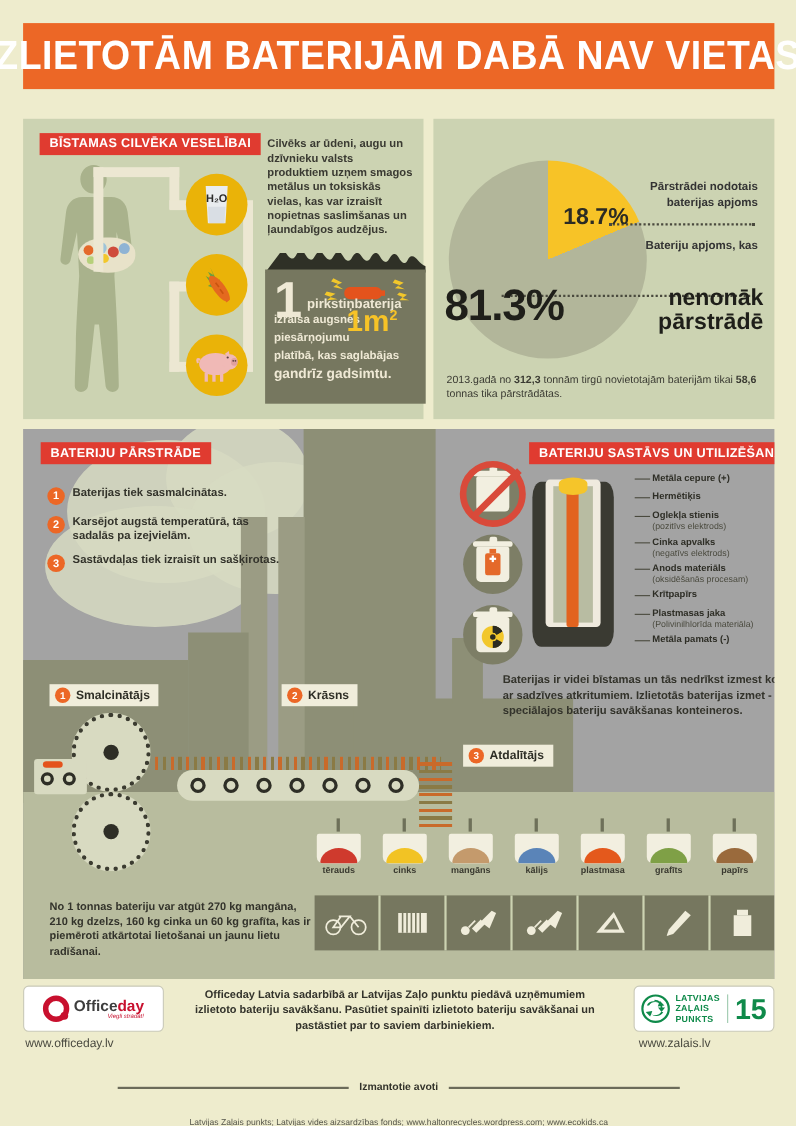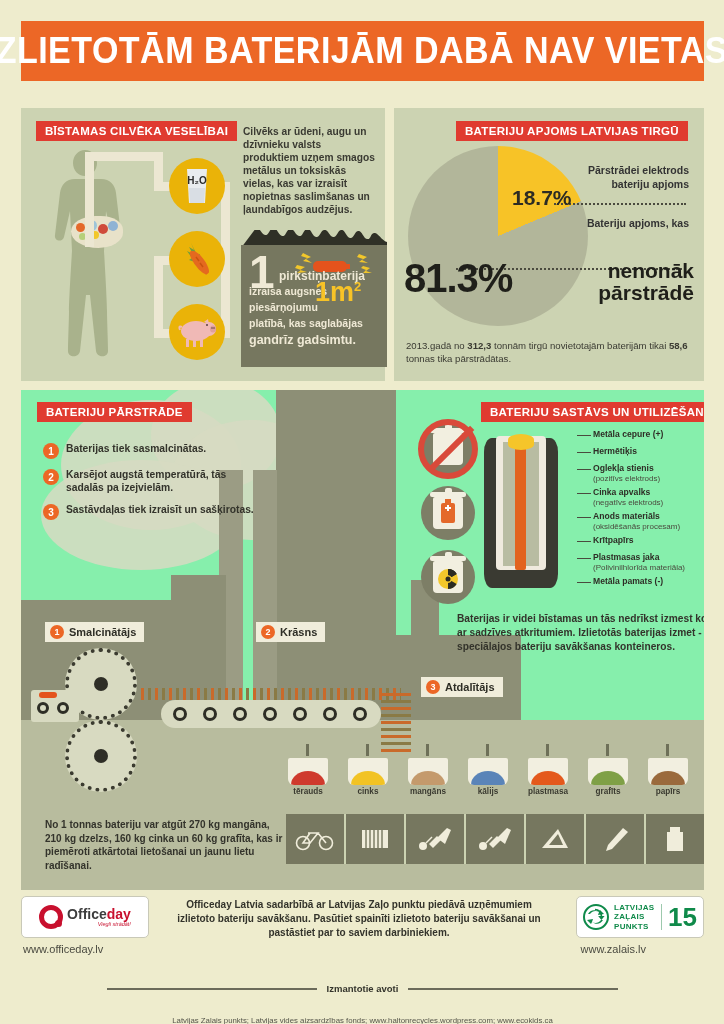--- a/index.html
+++ b/index.html
@@ -21,21 +21,21 @@
   .title-bar span {
     color:#fff; font-size:37px; font-weight:bold; letter-spacing:0.5px;
     font-family:"Liberation Sans Narrow","Liberation Sans",sans-serif;
     transform:scaleX(0.92); white-space:nowrap;
   }
 
   
   .panel { position:absolute; background:#ccd3b2; }
   #panel-health { left:21px; top:108px; width:364px; height:273px; }
   #panel-market { left:394px; top:108px; width:310px; height:273px; }
-  #panel-process { left:21px; top:390px; width:683px; height:500px; background:#86efac; overflow:hidden;}
+  #panel-process { left:21px; top:390px; width:683px; height:500px; background:#a3a3a3; overflow:hidden;}
 
   .sect-head {
     position:absolute; background:#e03b30; color:#fff;
     font-size:11.5px; font-weight:bold; letter-spacing:0.3px;
     padding:4px 9px 4px 9px; white-space:nowrap;
     font-family:"Liberation Sans Narrow","Liberation Sans",sans-serif;
   }
   #head-health { left:15px; top:13px; }
   #head-market { left:62px; top:13px; }
   #head-process { left:16px; top:12px; z-index:30; }
@@ -375,30 +375,29 @@
       <span class="soil-l1">pirkstiņbaterija</span>
       <span class="soil-l2">izraisa augsnes</span>
       <span class="m2"><span>1m</span><sup>2</sup></span>
       <span class="soil-l3">piesārņojumu</span>
       <span class="soil-l4">platībā, kas saglabājas</span>
       <span class="soil-l5">gandrīz gadsimtu.</span>
     </div>
   </div>
 
   <div class="panel" id="panel-market">
-    <div class="sect-head" id="head-market">BATERIJU APJOMS LATVIJAS TIRGŪ</div>
 
     <div class="pie"></div>
     <div class="lead-a"></div>
     <div class="lead-b"></div>
 
     <div class="pie-lab-187">18.7%</div>
     <div class="pie-lab-813">81.3%</div>
 
-    <div class="leg-a">Pārstrādei elektrods bateriju apjoms</div>
+    <div class="leg-a">Pārstrādei nodotais baterijas apjoms</div>
     <div class="leg-b">Bateriju apjoms, kas</div>
     <div class="leg-big">nenonāk pārstrādē</div>
 
     <div class="market-note">
       <span>2013.gadā no </span><b>312,3</b><span> tonnām tirgū novietotajām baterijām tikai </span><b>58,6</b><span> tonnas tika pārstrādātas.</span>
     </div>
   </div>
 
   <div class="panel" id="panel-process">
     <div class="sect-head" id="head-process">BATERIJU PĀRSTRĀDE</div>

